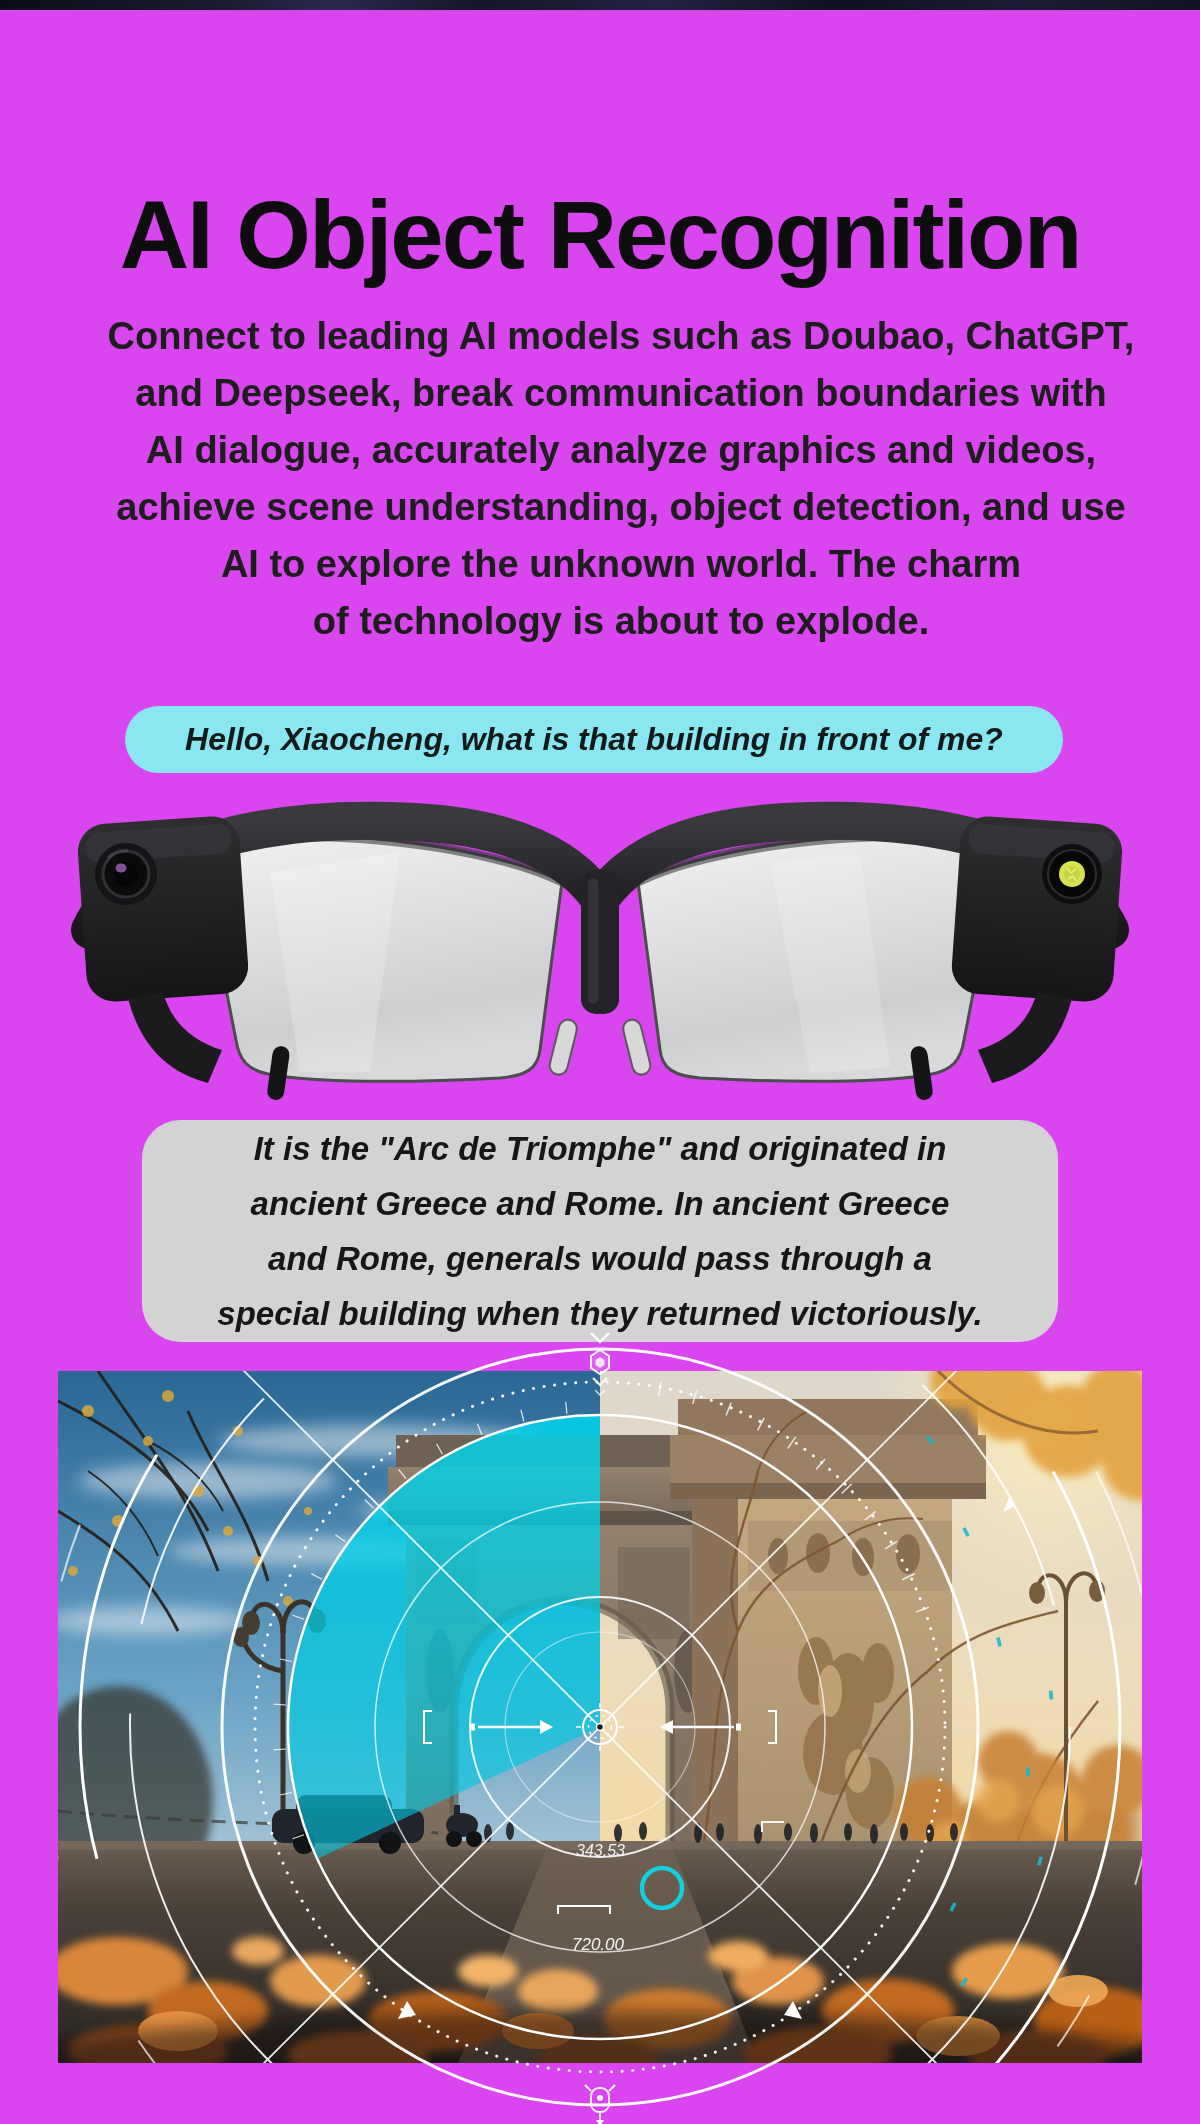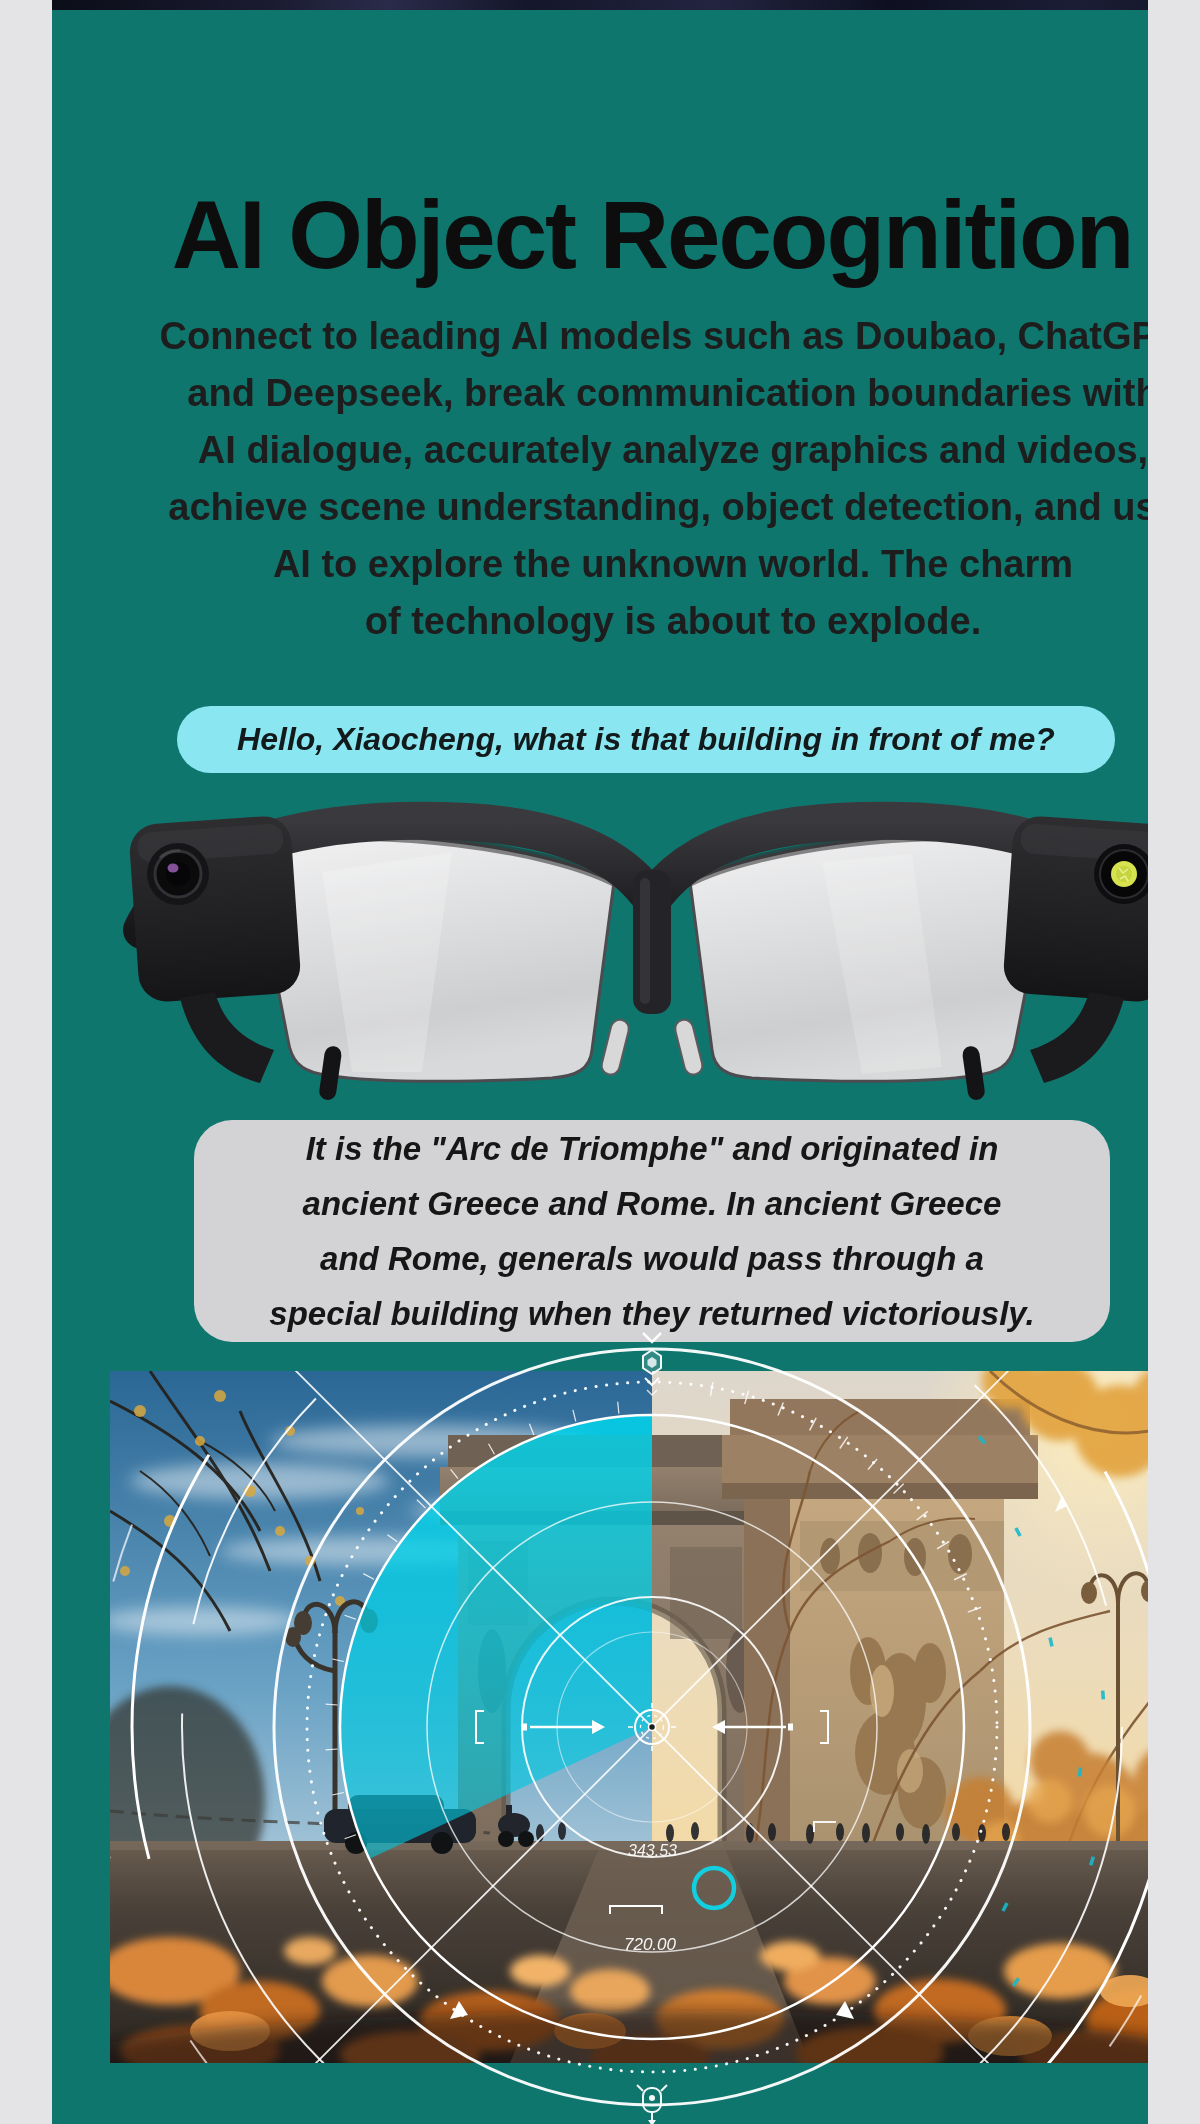--- a/index.html
+++ b/index.html
@@ -1,16 +1,16 @@
 <!DOCTYPE html>
 <html><head>
 <meta charset="utf-8">
 <style>
   html,body{margin:0;padding:0;background:#e4e4e6;}
-  .stage{position:relative;width:1096px;height:2124px;margin:0 auto;background:#0f766e;
+  .stage{position:relative;width:1200px;height:2124px;margin:0 auto;background:#d946ef;
          font-family:"Liberation Sans",sans-serif;overflow:hidden;}
   .topstrip{position:absolute;left:0;top:0;width:1200px;height:10px;
     background:linear-gradient(90deg,#0b0d18 0%,#1a1b30 18%,#2a2b4a 28%,#14162a 40%,#232440 55%,#0e1020 70%,#1b1d36 85%,#101321 100%);}
   .title{position:absolute;left:0;top:180px;width:1200px;text-align:center;
     font-size:96px;line-height:110px;font-weight:700;letter-spacing:-2px;color:#0d0d0d;}
   .desc{position:absolute;left:0;top:308px;width:1200px;text-align:center;
     font-size:38px;line-height:57px;font-weight:600;color:#1d1d1d;white-space:pre-line;margin-left:21px;}
   .bubble{position:absolute;display:flex;align-items:center;justify-content:center;
     font-weight:600;color:#121a1c;text-align:center;font-style:italic;}
   .bubble.question{left:125px;top:706px;width:938px;height:67px;border-radius:34px;

